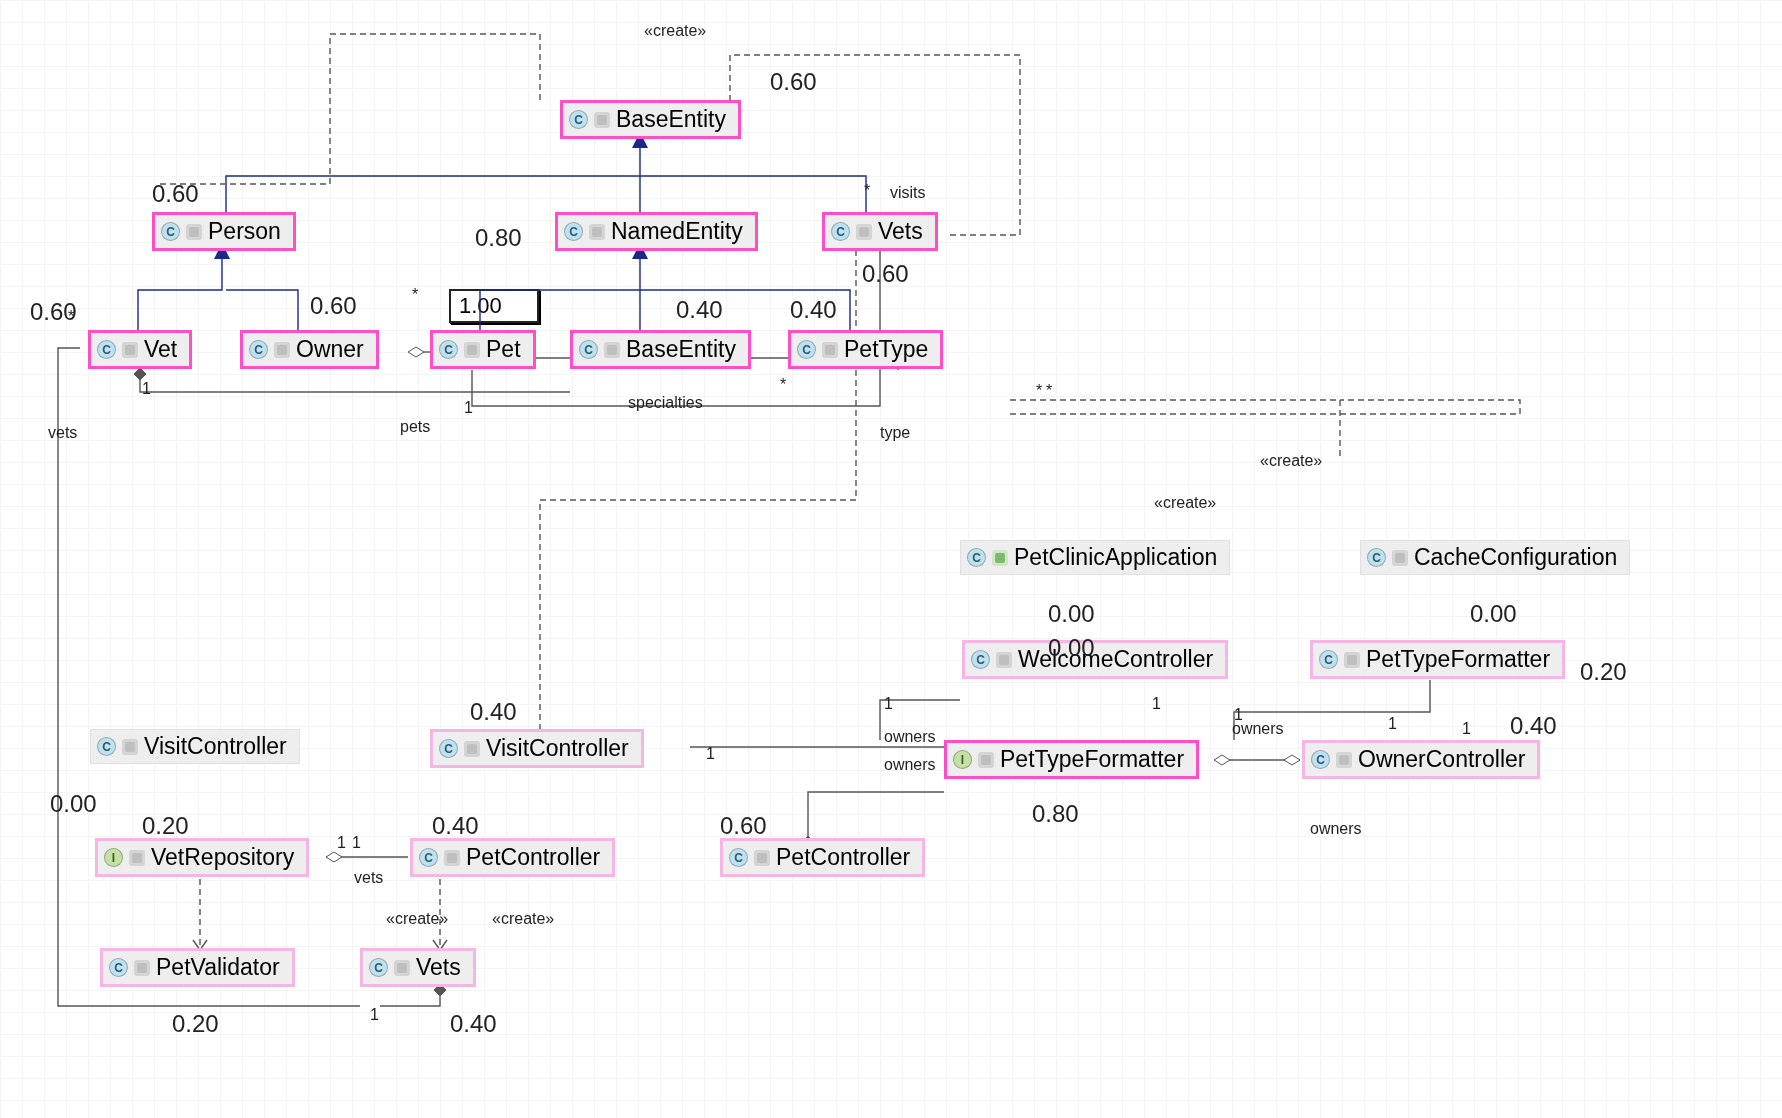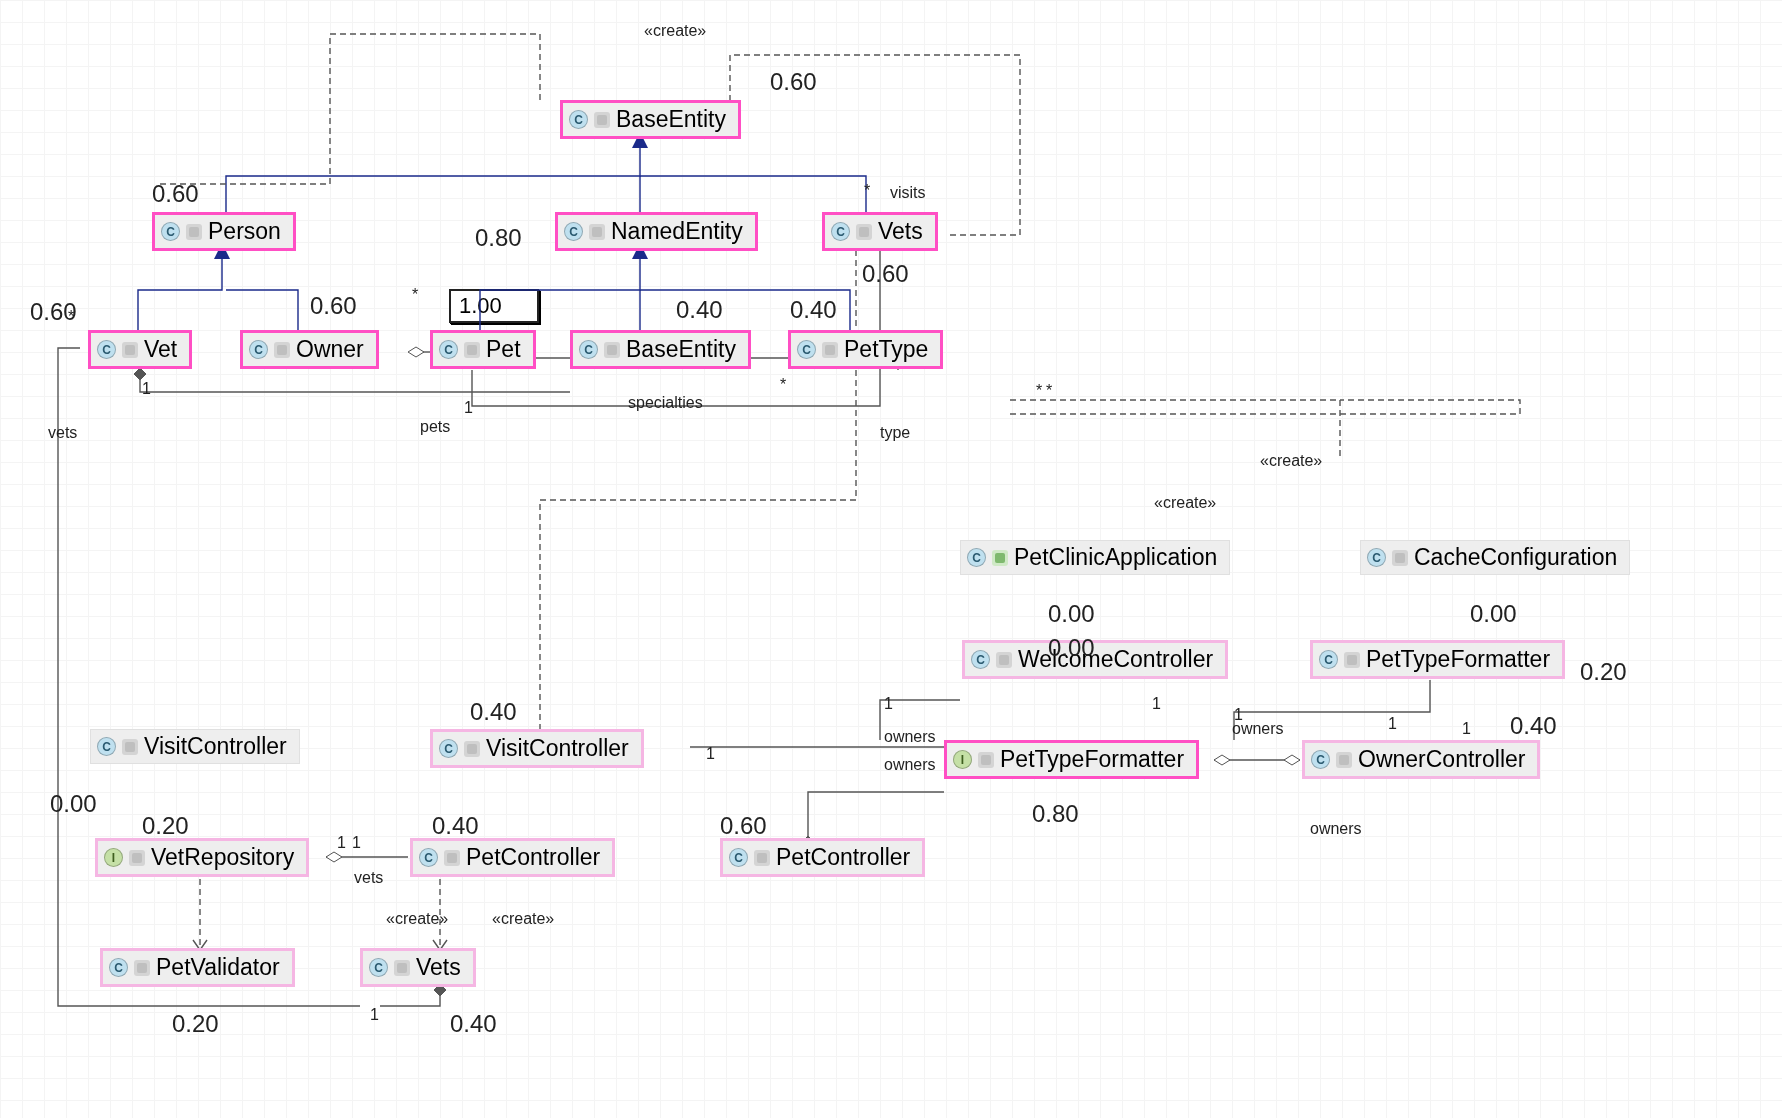--- a/index.html
+++ b/index.html
@@ -229,21 +229,21 @@
     </div>
     <div class="lbl" style="left: 172px; top: 1010px;">0.20</div>
     <div class="node pink-light" style="left: 360px; top: 948px;">
       <span class="ic c">C</span>
       <span class="rune"></span>
       <span>Vets</span>
     </div>
     <div class="lbl" style="left: 450px; top: 1010px;">0.40</div>
     <div class="lbl sm" style="left: 890px; top: 184px;">visits</div>
     <div class="lbl sm" style="left: 628px; top: 394px;">specialties</div>
-    <div class="lbl sm" style="left: 420px; top: 418px;">pets</div>
+    <div class="lbl sm" style="left: 400px; top: 418px;">pets</div>
     <div class="lbl sm" style="left: 880px; top: 424px;">type</div>
     <div class="lbl sm" style="left: 48px; top: 424px;">vets</div>
     <div class="lbl sm" style="left: 1232px; top: 720px;">owners</div>
     <div class="lbl sm" style="left: 884px; top: 728px;">owners</div>
     <div class="lbl sm" style="left: 884px; top: 756px;">owners</div>
     <div class="lbl sm" style="left: 1310px; top: 820px;">owners</div>
     <div class="lbl sm" style="left: 354px; top: 869px;">vets</div>
     <div class="lbl sm" style="left: 644px; top: 22px;">«create»</div>
     <div class="lbl sm" style="left: 1260px; top: 452px;">«create»</div>
     <div class="lbl sm" style="left: 1154px; top: 494px;">«create»</div>

